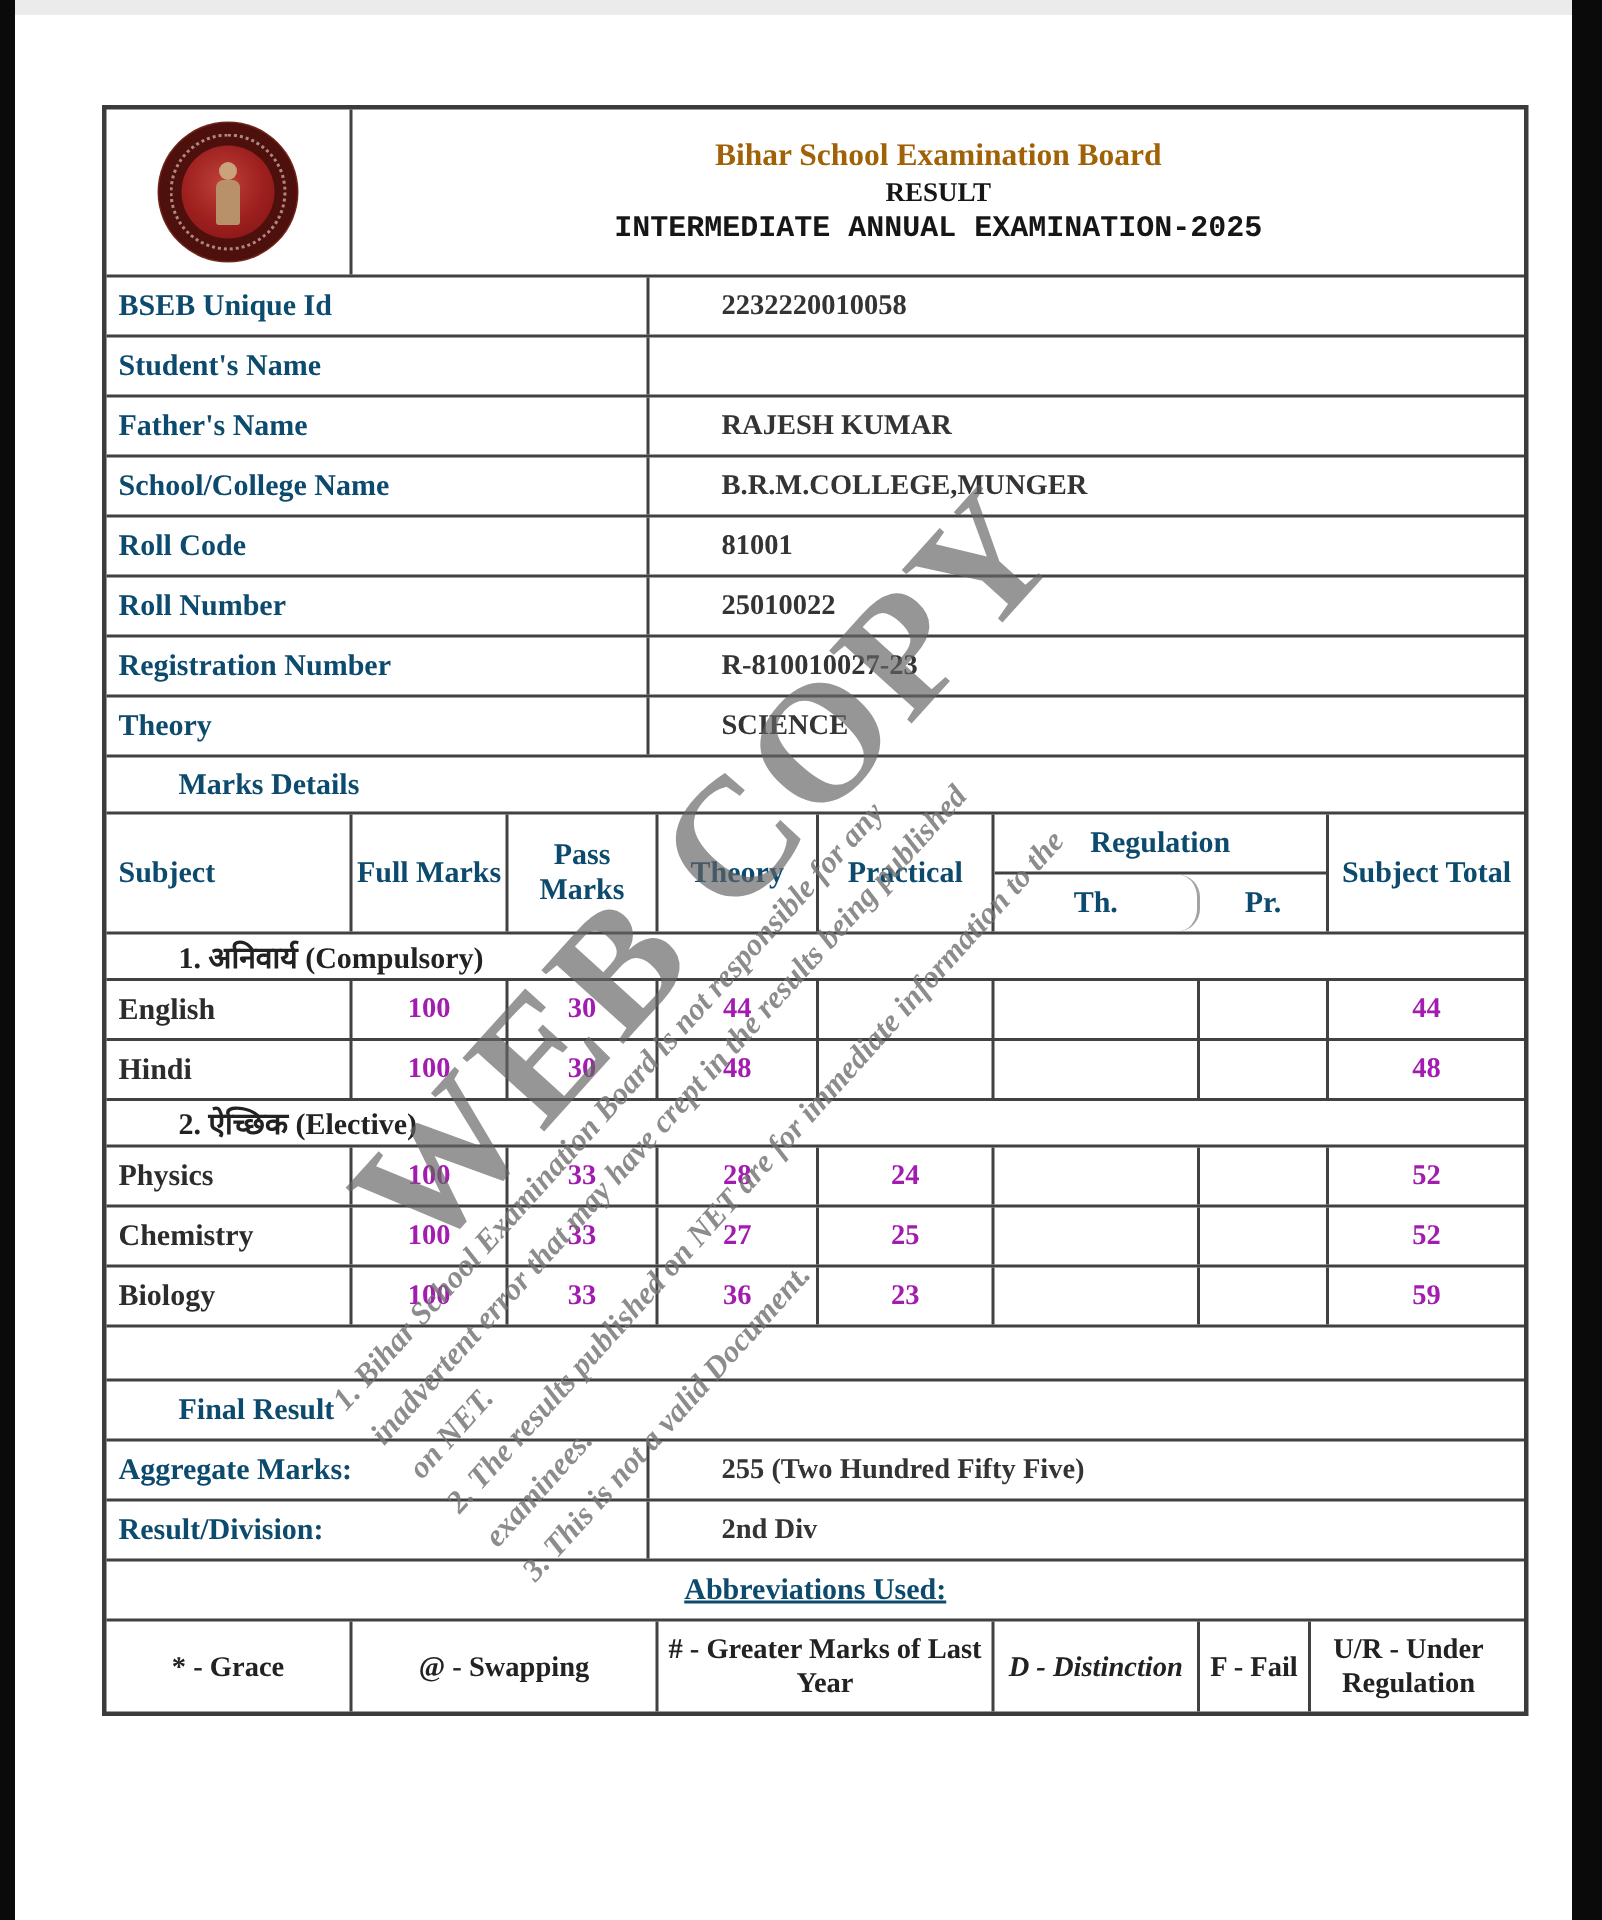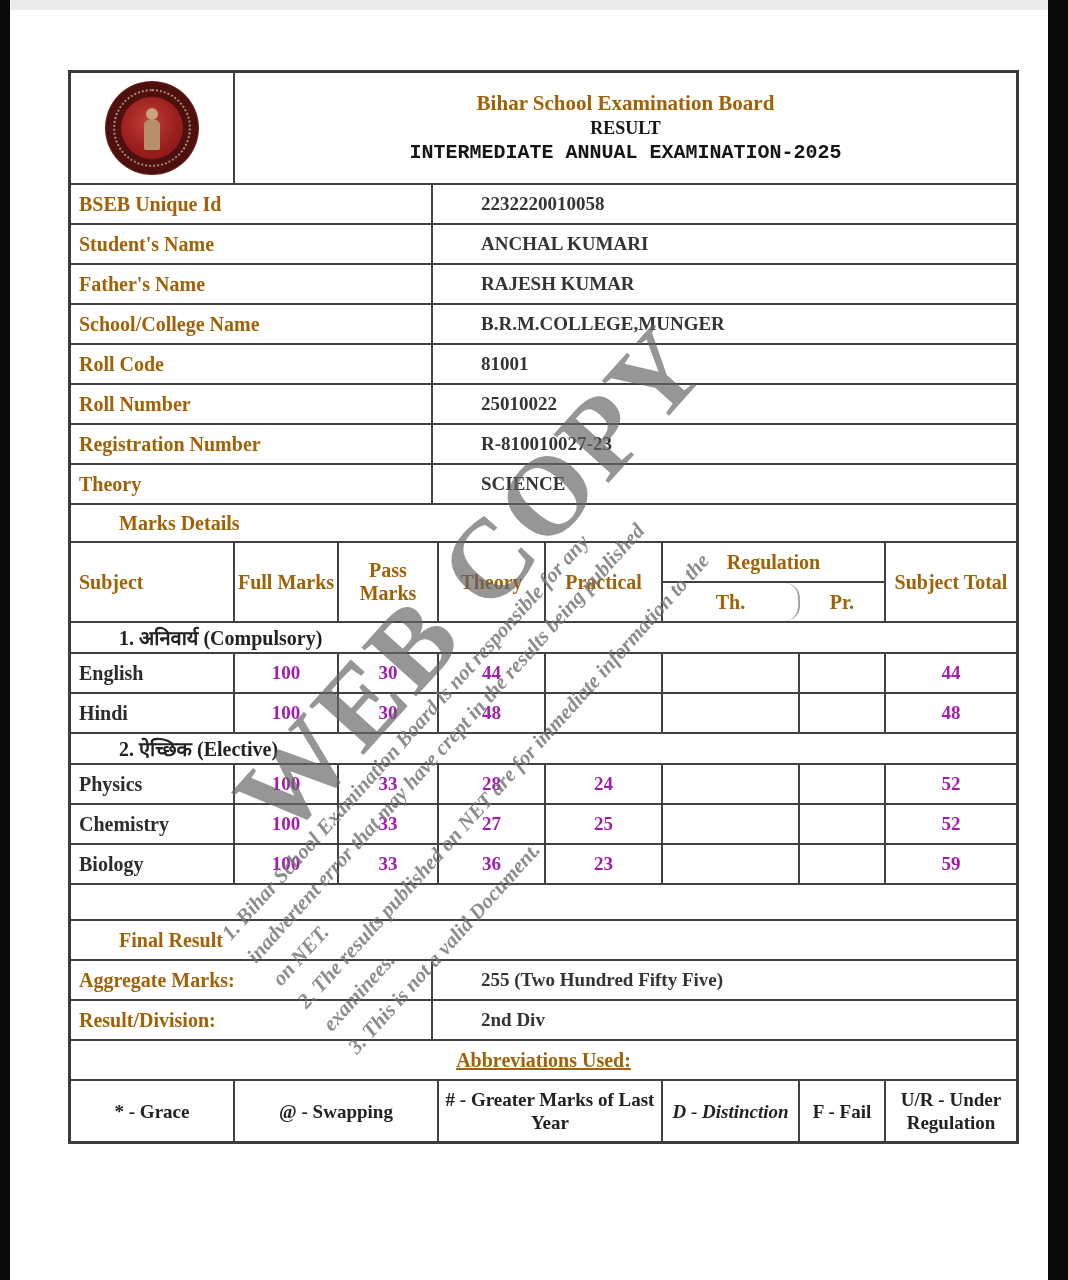--- a/index.html
+++ b/index.html
@@ -18,21 +18,21 @@
   
   .doc{
     position:absolute;left:68px;top:70px;width:945px;
     border:3px solid #3b3b3b;box-sizing:content-box;background:#fff;
   }
   .row{display:flex;border-bottom:2px solid #414141;box-sizing:border-box;}
   .row:last-child{border-bottom:none;}
   .cell{border-right:2px solid #414141;box-sizing:border-box;display:flex;align-items:center;overflow:hidden;}
   .pad{padding-left:8px;padding-right:4px;}
   .num{justify-content:center;text-align:center;}
-  b.lbl{font-weight:bold;color:#a16207;}
+  b.lbl{font-weight:bold;color:#0c4a6e;}
 
   
   .h-header{height:112px;}
   .h-detail{height:40px;}
   .h-marks-label{height:38px;}
   .h-thead{height:80px;}
   .h-section{height:31px;}
   .h-subj{height:40px;}
   .h-empty{height:36px;}
   .h-final{height:40px;}
@@ -69,21 +69,21 @@
   .reg-th{width:137px;border-right:2px solid #a3a3a3;display:flex;align-items:center;justify-content:center;box-sizing:border-box;border-radius:15px;}
   .reg-pr{flex:1;display:flex;align-items:center;justify-content:center;}
 
   .section-text{font-size:20px;font-weight:bold;font-family:"Liberation Serif","DejaVu Sans",serif;}
   .subj-text{font-size:20px;font-weight:bold;color:#2c2c2c;}
   .mark-text{font-size:19px;font-weight:bold;color:#a21caf;}
 
   .abbr-title-cell{flex:1;border-right:none;justify-content:center;}
   .abbr-title-text{font-size:20px;font-weight:bold;text-decoration:underline;}
   .abbr-text{font-size:19px;font-weight:bold;text-align:center;line-height:23px;width:100%;}
-  .ac1{width:164px;}.ac2{width:204px;}.ac3{width:224px;}.ac4{width:137px;font-style:italic;}.ac5{width:86px;}.ac6{width:130px;border-right:none;}
+  .ac1{width:164px;}.ac2{width:204px;}.ac3{width:224px;}.ac4{width:137px;font-style:italic;}.ac5{width:74px;}.ac6{width:130px;border-right:none;}
 
   
   .wm-big{
     position:absolute;left:100px;top:505px;width:740px;height:150px;
     display:flex;align-items:center;justify-content:center;
     font-family:"Liberation Serif",serif;font-weight:bold;
     font-size:112px;letter-spacing:4px;white-space:nowrap;
     color:rgba(100,100,100,0.68);
     transform:rotate(-48deg);z-index:5;pointer-events:none;
   }
@@ -125,23 +125,20 @@
         <b class="lbl detail-text">BSEB Unique Id</b>
       </div>
     <div class="cell dval pad">
         <span class="value-text">2232220010058</span>
       </div>
   </div>
   <div class="row h-detail">
     <div class="cell dlab pad">
         <b class="lbl detail-text">Student's Name</b>
       </div>
-    <div class="cell dval pad">
-        <span class="value-text">ANCHAL KUMARI</span>
-      </div>
   </div>
   <div class="row h-detail">
     <div class="cell dlab pad">
         <b class="lbl detail-text">Father's Name</b>
       </div>
     <div class="cell dval pad">
         <span class="value-text">RAJESH KUMAR</span>
       </div>
   </div>
   <div class="row h-detail">

